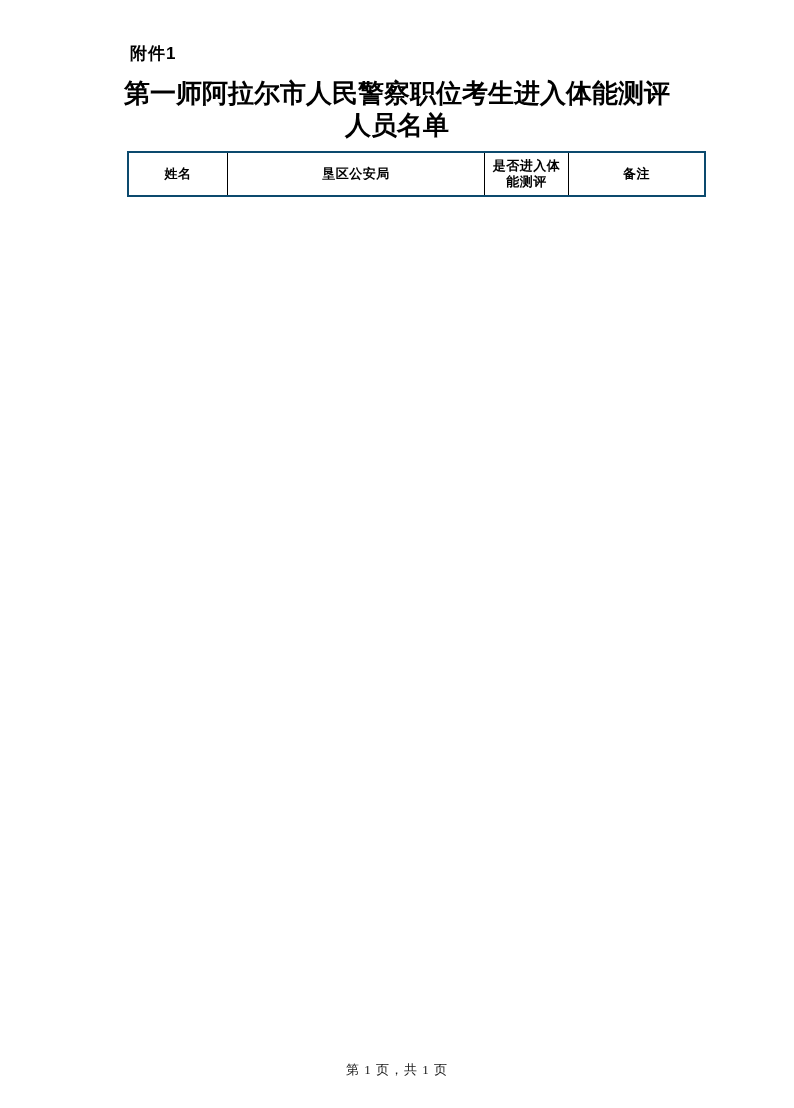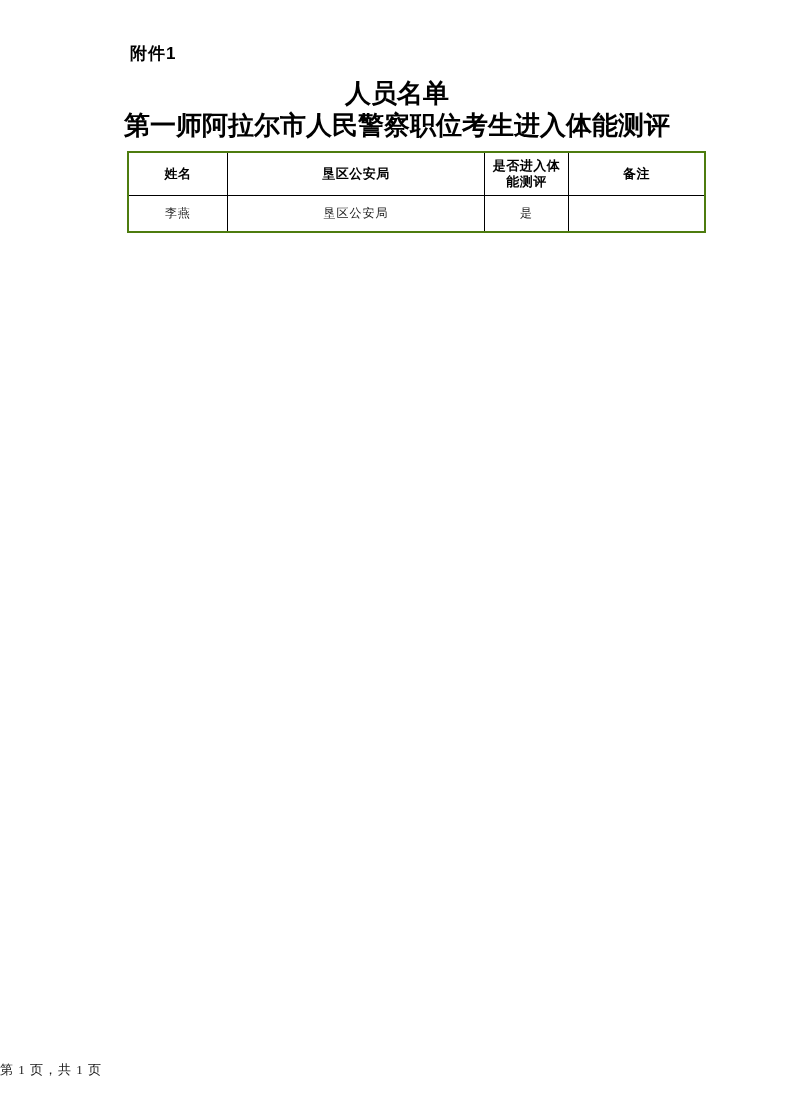--- a/index.html
+++ b/index.html
@@ -38,21 +38,21 @@
     line-height: 32px;
     color: #000000;
   }
   .roster-table {
     position: absolute;
     left: 127px;
     top: 151px;
     width: 540px;
     border-collapse: collapse;
     table-layout: fixed;
-    border: 2px solid #4d7c0f;
+    border: 2px solid #0c4a6e;
   }
   .roster-table th,
   .roster-table td {
     border: 1px solid #000000;
     text-align: center;
     vertical-align: middle;
     padding: 0 4px;
     overflow: hidden;
   }
   .roster-table th {
@@ -73,52 +73,47 @@
   }
   .col-name   { width: 90px;  }
   .col-pos    { width: 248px; }
   .col-enter  { width: 75px;  }
   .col-remark { width: 127px; }
   .page-footer {
     position: absolute;
     left: 0;
     top: 1061px;
     width: 794px;
+    text-align: center;
     font-family: "Liberation Serif", "DejaVu Serif", serif;
     font-size: 13px;
     color: #1a1a1a;
     letter-spacing: 1px;
   }
 </style>
 </head>
 <body>
 
 <div class="page">
 
   <div class="attachment-label">附件1</div>
 
   <div class="doc-title">
+    <div>第一师阿拉尔市人民警察职位考生进入体能测评</div>
     <div>人员名单</div>
-    <div>第一师阿拉尔市人民警察职位考生进入体能测评</div>
   </div>
 
   <table class="roster-table">
     <thead>
       <tr>
         <th class="col-name">姓名</th>
         <th class="col-pos">垦区公安局</th>
         <th class="col-enter">是否进入体能测评</th>
         <th class="col-remark">备注</th>
       </tr>
     </thead>
     <tbody>
-      <tr>
-        <td>李燕</td>
-        <td>垦区公安局</td>
-        <td>是</td>
-        <td></td>
-      </tr>
     </tbody>
   </table>
 
   <div class="page-footer">第 1 页，共 1 页</div>
 
 </div>
 
 </body></html>

